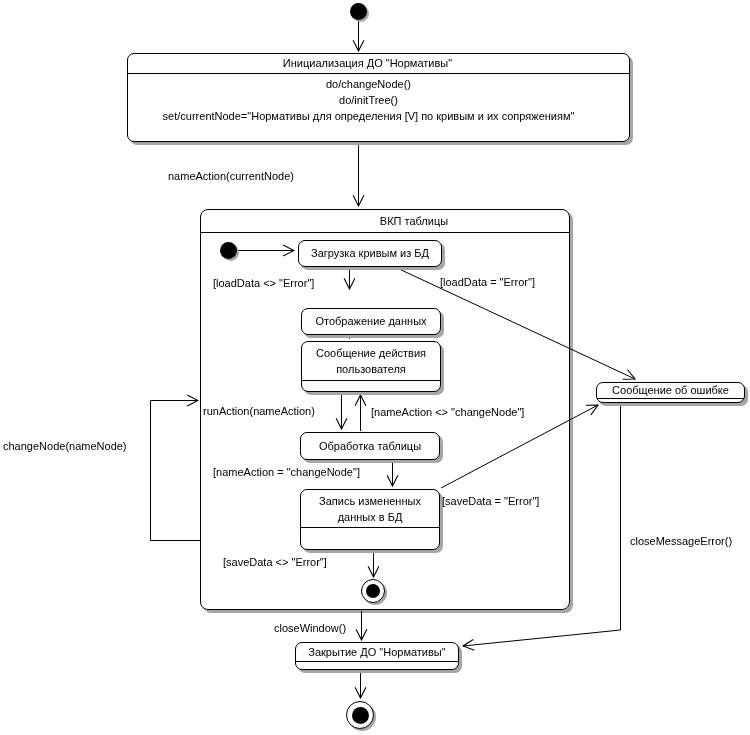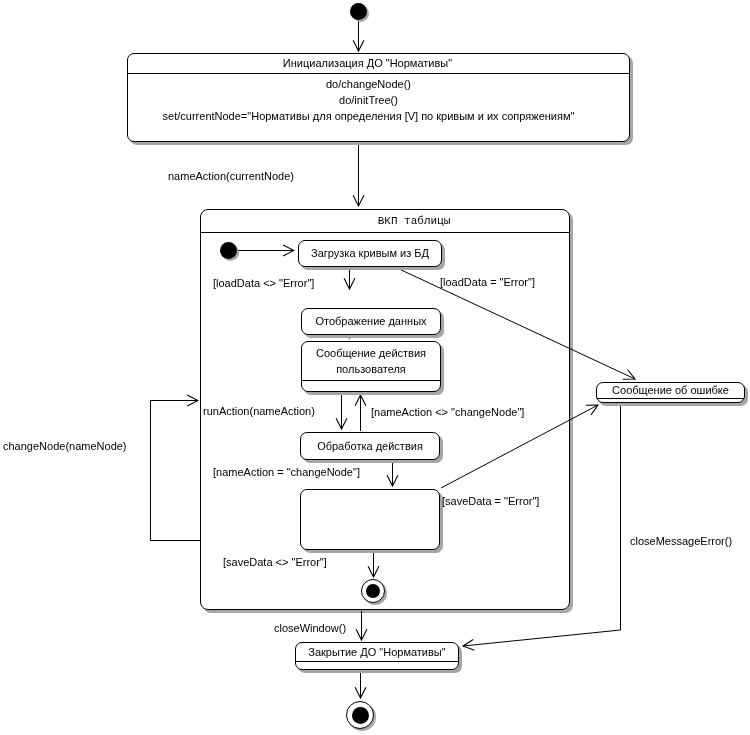--- a/index.html
+++ b/index.html
@@ -15,21 +15,21 @@
     display:flex;flex-direction:column;
   }
   .state .name{
     display:flex;align-items:center;justify-content:center;text-align:center;
     line-height:15px;flex:0 0 auto;
   }
   .state .name.wrap{line-height:16px;}
   .state .divided{border-bottom:1px solid #000;}
   .state .footer{flex:1 1 auto;}
   .composite{background:transparent;z-index:4;border-radius:8px;}
-  .composite .name{height:22px;border-bottom:1px solid #000;padding-left:58px;font-family:Liberation Mono, monospace;}
+  .composite .name{height:22px;border-bottom:1px solid #000;padding-left:58px;}
   .actions{padding:2px 20px 0 0;text-align:center;line-height:16px;}
   .dot{
     position:absolute;background:#000;border-radius:50%;
     box-shadow:2px 2px 0 #a6a6a6;z-index:10;
   }
   .final{
     position:absolute;background:#fff;border:1px solid #000;border-radius:50%;
     box-shadow:2px 2px 0 #a6a6a6;z-index:10;box-sizing:border-box;
     display:flex;align-items:center;justify-content:center;
   }
@@ -90,24 +90,25 @@
   <div class="state" style="left:301px;top:308px;width:140px;height:27px">
     <div class="name" style="flex:1">Отображение данных</div>
   </div>
 
   <div class="state" style="left:301px;top:341px;width:140px;height:51px">
     <div class="name wrap divided" style="height:38px;padding:0 8px">Сообщение действия пользователя</div>
     <div class="footer"></div>
   </div>
 
   <div class="state" style="left:300px;top:432px;width:140px;height:28px">
-    <div class="name" style="flex:1">Обработка действия</div>
+    <div class="name" style="flex:1">Обработка таблицы</div>
   </div>
 
   <div class="state" style="left:300px;top:489px;width:140px;height:61px">
+    <div class="name wrap divided" style="height:37px;padding:0 10px">Запись измененных данных в БД</div>
     <div class="footer"></div>
   </div>
 
   <div class="final" style="left:361px;top:579px;width:24px;height:24px">
     <div class="core" style="width:14px;height:14px"></div>
   </div>
 
   <div class="state" style="left:596px;top:382px;width:149px;height:21px">
     <div class="name divided" style="height:15px;line-height:13px">Сообщение об ошибке</div>
     <div class="footer"></div>

